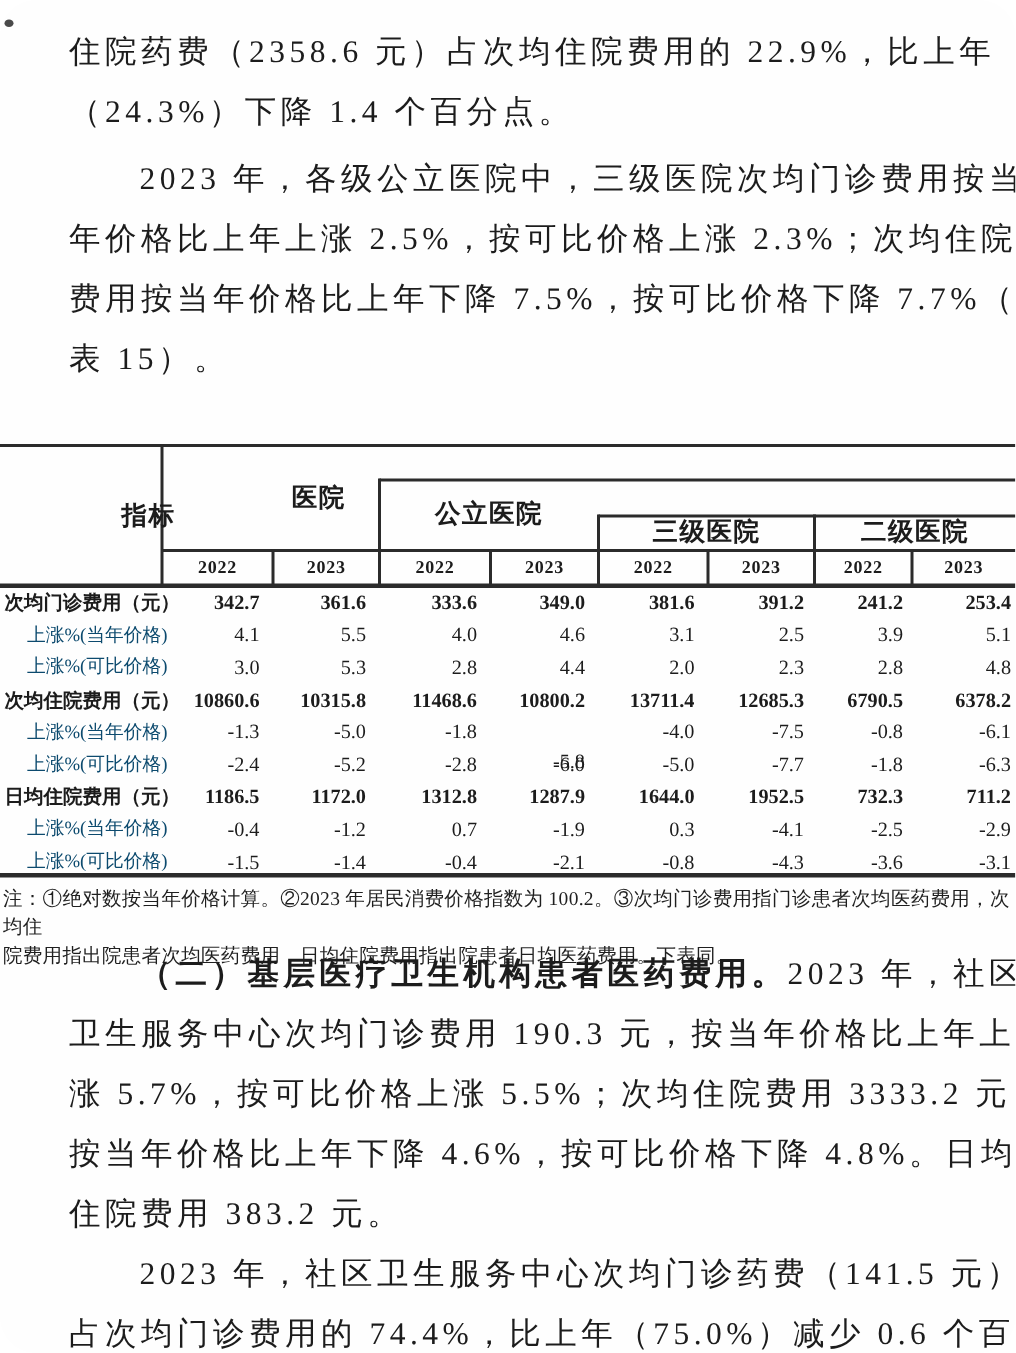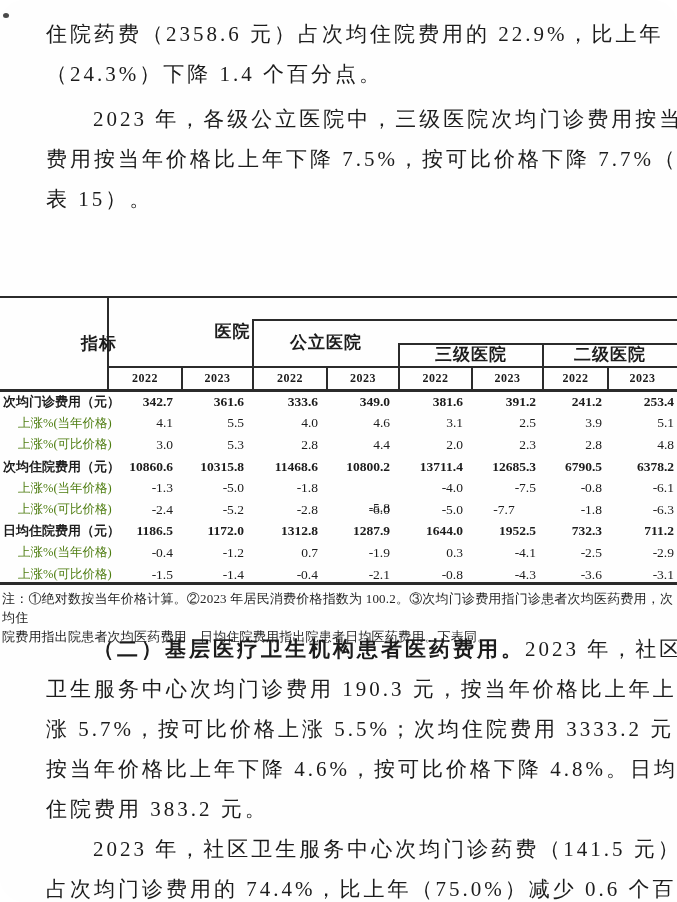--- a/index.html
+++ b/index.html
@@ -34,40 +34,41 @@
     position:absolute; display:flex; align-items:center; justify-content:center;
     font-weight:bold; font-size:17px; letter-spacing:1px; white-space:nowrap;
   }
   .th-cell.year { font-size:12px; letter-spacing:0.5px; }
 
   #table-body { position:absolute; top:95px; left:0; width:677px; }
   .trow { display:flex; height:21.6px; align-items:center; font-size:13.5px; }
   .trow.main { font-weight:bold; }
   .trow .tcell { box-sizing:border-box; white-space:nowrap; }
   .trow .label { text-align:left; padding-left:3px; font-size:13px; }
-  .trow.sub .label { padding-left:18px; font-size:12.5px; color:#4d7c0f; }
+  .trow.sub .label { padding-left:18px; font-size:12.5px; color:#0c4a6e; }
   .trow .val { text-align:right; }
 
   
   .note {
     position:absolute; top:589px; left:2px; width:674px;
     font-size:13px; line-height:19px; letter-spacing:0.2px; color:#1f1f1f;
   }
 </style>
 </head>
 <body>
 
 <div class="page">
 
   <div class="speck"></div>
 
   <div class="textflow" id="top-block">
       <div class="tline">住院药费（2358.6 元）占次均住院费用的 22.9%，比上年</div>
       <div class="tline">（24.3%）下降 1.4 个百分点。</div>
       <div class="tline indent gap">2023 年，各级公立医院中，三级医院次均门诊费用按当</div>
+      <div class="tline">年价格比上年上涨 2.5%，按可比价格上涨 2.3%；次均住院</div>
       <div class="tline">费用按当年价格比上年下降 7.5%，按可比价格下降 7.7%（见</div>
       <div class="tline">表 15）。</div>
     </div>
 
 
   <div class="table15">
 
     <div class="hline" style="left:0;top:0;width:677px;height:2px;"></div>
     <div class="hline" style="left:253px;top:23px;width:424px;height:2px;"></div>
     <div class="hline" style="left:399px;top:47px;width:278px;height:2px;"></div>
@@ -78,21 +79,21 @@
     <div class="vline" style="left:107px;top:0;width:2px;height:94px;"></div>
     <div class="vline" style="left:252px;top:23px;width:2px;height:71px;"></div>
     <div class="vline" style="left:398px;top:47px;width:2px;height:47px;"></div>
     <div class="vline" style="left:542px;top:47px;width:2px;height:47px;"></div>
     <div class="vline" style="left:181px;top:70px;width:2px;height:24px;"></div>
     <div class="vline" style="left:326px;top:70px;width:2px;height:24px;"></div>
     <div class="vline" style="left:471px;top:70px;width:2px;height:24px;"></div>
     <div class="vline" style="left:607px;top:70px;width:2px;height:24px;"></div>
 
     <div class="th-cell" style="left:0;top:0;width:108px;height:94px;margin-left:45px;">指标</div>
-    <div class="th-cell" style="left:124px;top:0;width:145px;height:70px;padding-left:36px;">医院</div>
+    <div class="th-cell" style="left:104px;top:0;width:145px;height:70px;padding-left:36px;">医院</div>
     <div class="th-cell" style="left:253px;top:23px;width:146px;height:47px;">公立医院</div>
     <div class="th-cell" style="left:399px;top:47px;width:144px;height:23px;">三级医院</div>
     <div class="th-cell" style="left:543px;top:47px;width:134px;height:23px;">二级医院</div>
 
     <div class="th-cell year" style="left:108px;top:70px;width:74px;height:24px;">2022</div>
     <div class="th-cell year" style="left:182px;top:70px;width:71px;height:24px;">2023</div>
     <div class="th-cell year" style="left:253px;top:70px;width:74px;height:24px;">2022</div>
     <div class="th-cell year" style="left:327px;top:70px;width:72px;height:24px;">2023</div>
     <div class="th-cell year" style="left:399px;top:70px;width:73px;height:24px;">2022</div>
     <div class="th-cell year" style="left:472px;top:70px;width:71px;height:24px;">2023</div>
@@ -155,21 +156,21 @@
           <div class="tcell val" style="width: 65px; padding-right: 6px;">-0.8</div>
           <div class="tcell val" style="width: 69px; padding-right: 3px;">-6.1</div>
         </div>
         <div class="trow sub">
           <div class="tcell label" style="width: 108px;">上涨%(可比价格)</div>
           <div class="tcell val" style="width: 74px; padding-right: 9px;">-2.4</div>
           <div class="tcell val" style="width: 71px; padding-right: 9px;">-5.2</div>
           <div class="tcell val" style="width: 74px; padding-right: 9px;">-2.8</div>
           <div class="tcell val" style="width: 72px; padding-right: 9px;">-6.0</div>
           <div class="tcell val" style="width: 73px; padding-right: 9px;">-5.0</div>
-          <div class="tcell val" style="width: 71px; padding-right: 7px; text-align: center;">-7.7</div>
+          <div class="tcell val" style="width: 71px; padding-right: 7px;">-7.7</div>
           <div class="tcell val" style="width: 65px; padding-right: 6px;">-1.8</div>
           <div class="tcell val" style="width: 69px; padding-right: 3px;">-6.3</div>
         </div>
         <div class="trow main">
           <div class="tcell label" style="width: 108px;">日均住院费用（元）</div>
           <div class="tcell val" style="width: 74px; padding-right: 9px;">1186.5</div>
           <div class="tcell val" style="width: 71px; padding-right: 9px;">1172.0</div>
           <div class="tcell val" style="width: 74px; padding-right: 9px;">1312.8</div>
           <div class="tcell val" style="width: 72px; padding-right: 9px;">1287.9</div>
           <div class="tcell val" style="width: 73px; padding-right: 9px;">1644.0</div>

